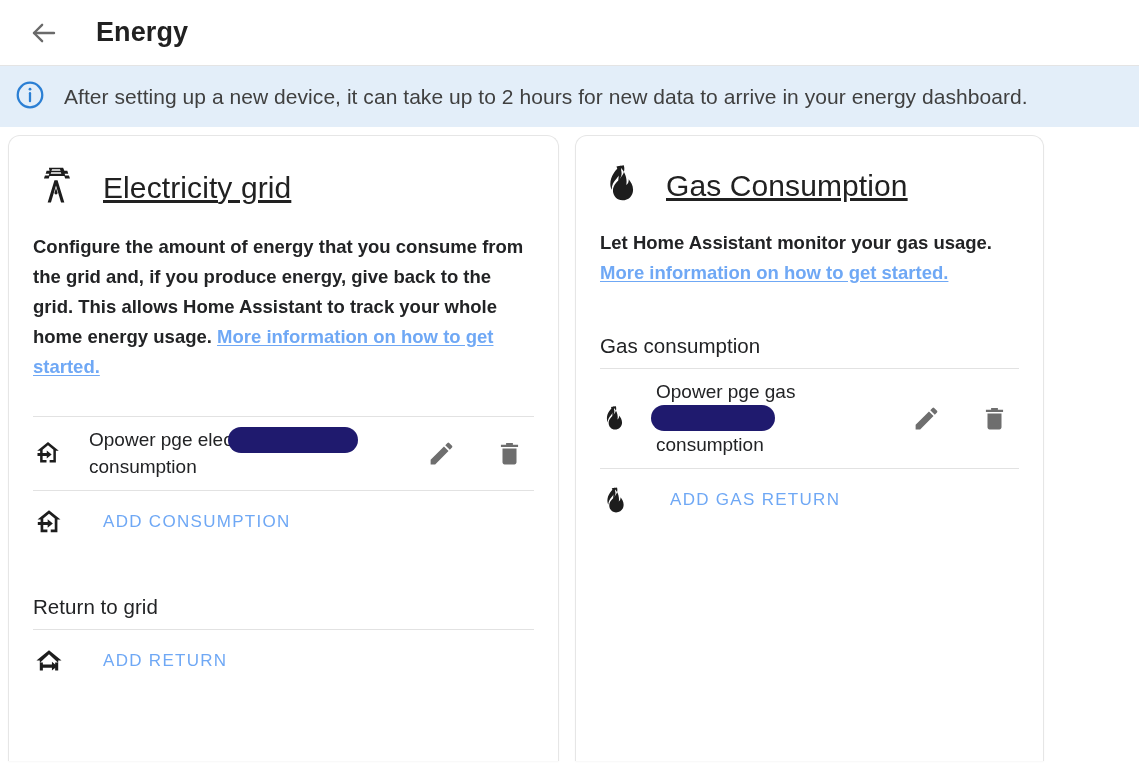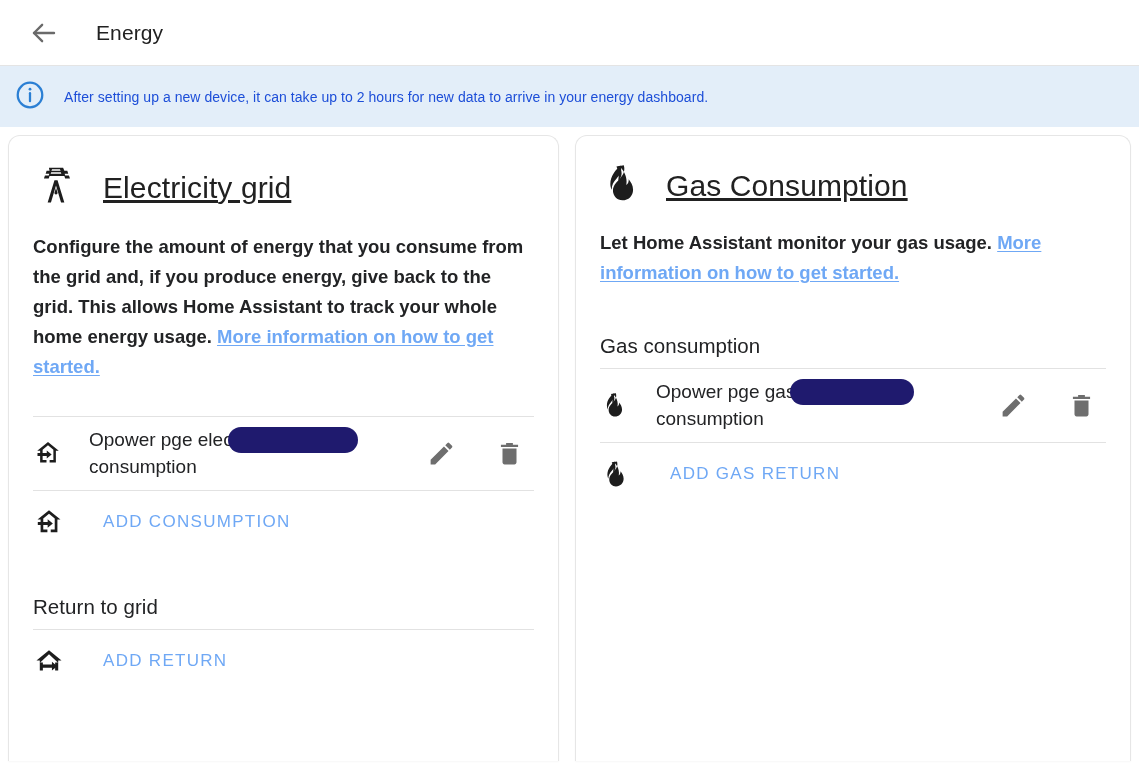--- a/index.html
+++ b/index.html
@@ -28,62 +28,62 @@
   }
   .back-btn {
     width: 44px; height: 44px;
     display: flex; align-items: center; justify-content: center;
     border-radius: 50%;
     cursor: pointer;
     flex: 0 0 auto;
   }
   .back-btn svg { display: block; }
   .appbar-title {
-    font-size: 21px;
+    font-size: 27px;
     color: #212121;
-    font-weight: 400;
+    font-weight: 700;
     margin-left: 30px;
     letter-spacing: .1px;
     white-space: nowrap;
   }
 
   
   .info-banner {
     height: 61px;
     background: #e3eef9;
     display: flex;
     align-items: center;
     padding-left: 14px;
     gap: 18px;
   }
   .info-icon { flex: 0 0 auto; display: block; }
   .info-text {
-    font-size: 14px;
-    color: #1d4ed8;
+    font-size: 21px;
+    color: #404040;
     letter-spacing: .05px;
     white-space: nowrap;
   }
 
   
   .cards {
     display: flex;
     gap: 16px;
     padding: 8px 8px 0 8px;
     align-items: flex-start;
   }
   .card {
     background: #ffffff;
     border: 1px solid #e6e6e6;
     border-bottom: none;
     border-radius: 12px 12px 0 0;
     box-shadow: 0 1px 2px rgba(0,0,0,.035);
     overflow: hidden;
   }
   .card.electricity { width: 551px; min-height: 626px; }
-  .card.gas        { width: 556px; min-height: 626px; }
+  .card.gas        { width: 469px; min-height: 626px; }
   .card-inner { padding: 22px 24px 0 24px; }
 
   .card-header {
     display: flex;
     align-items: center;
     gap: 24px;
     margin-bottom: 20px;
     padding-top: 4px;
   }
   .card-header .hdr-icon { flex: 0 0 auto; display: block; }

